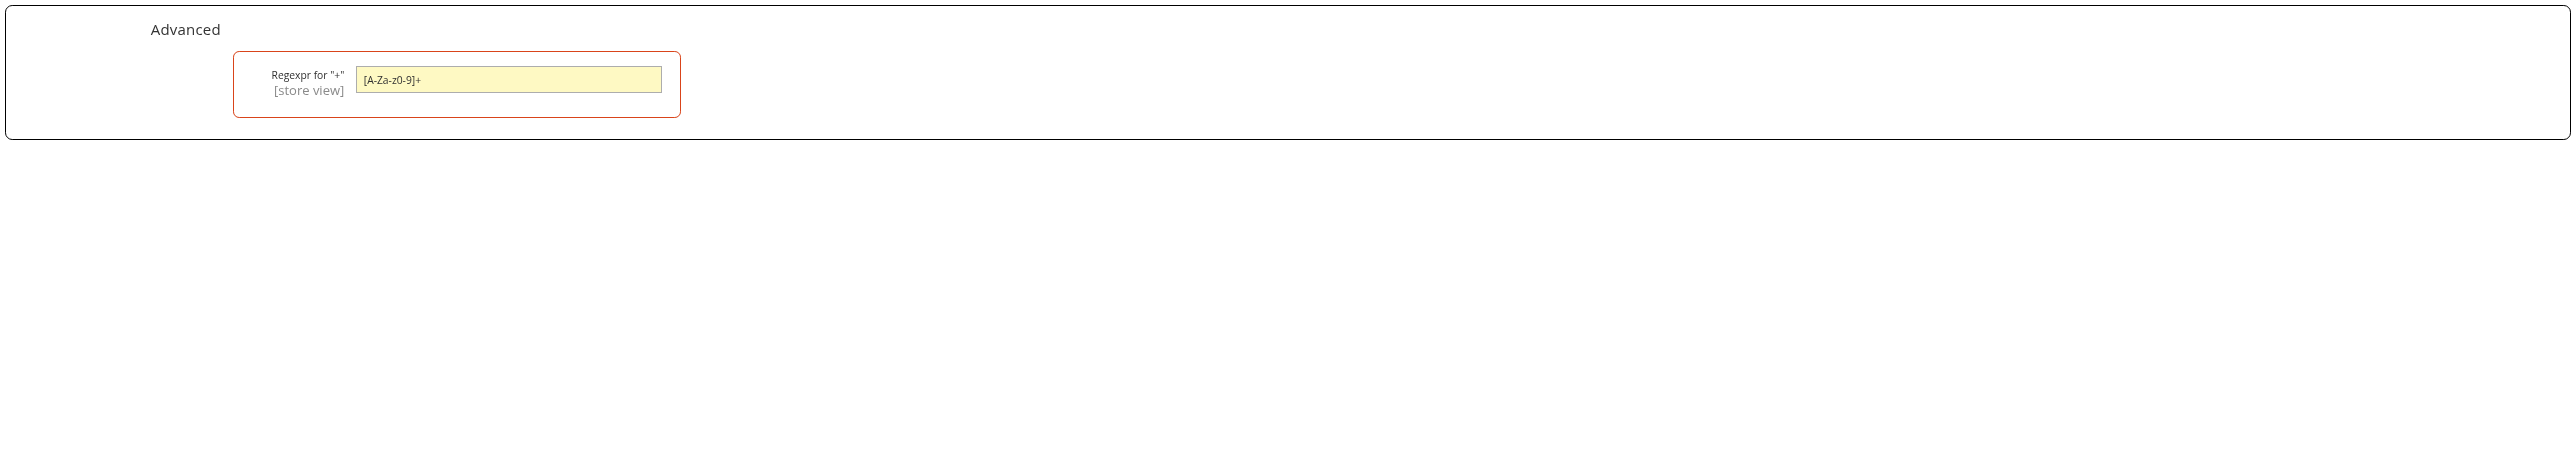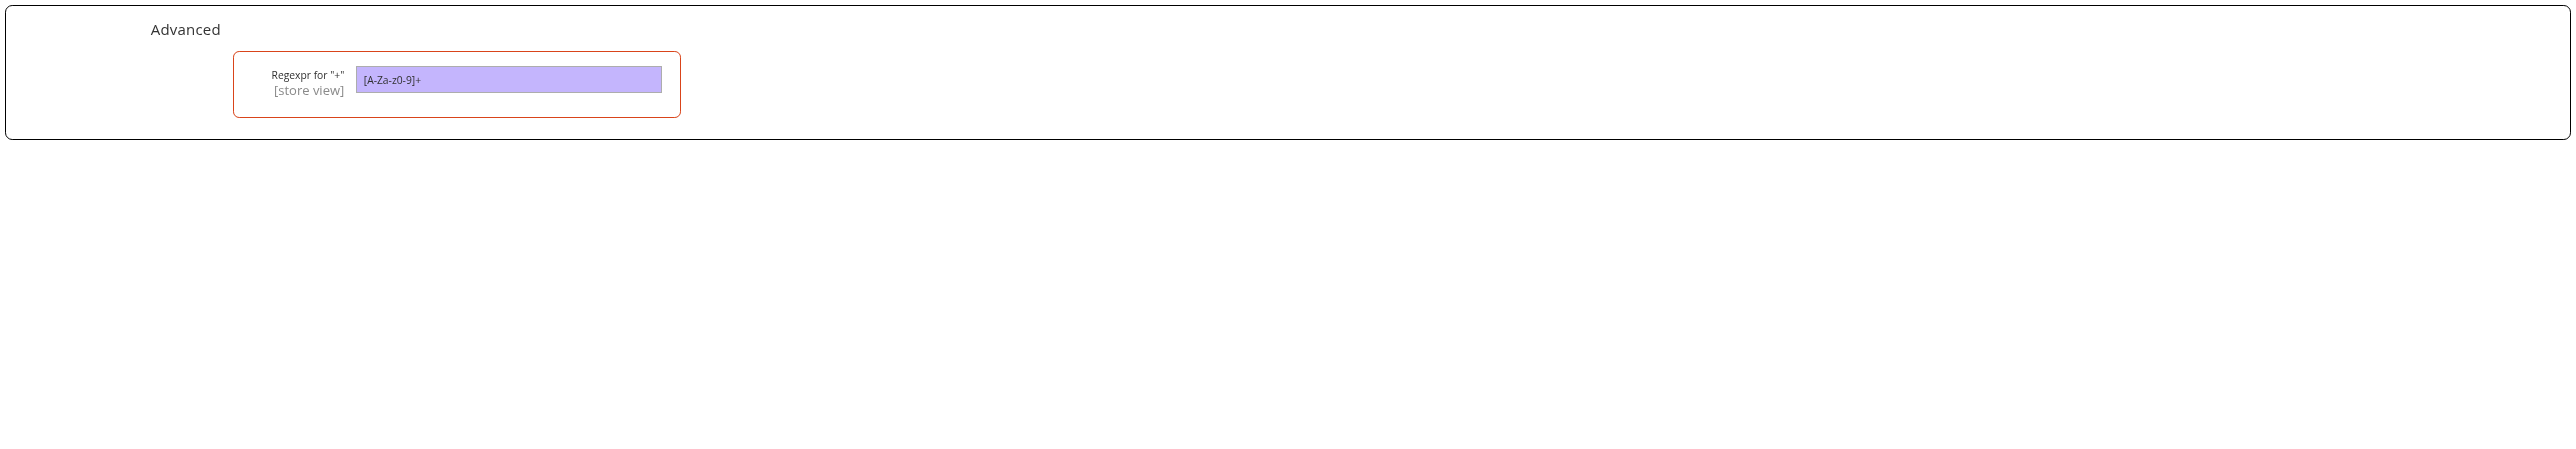--- a/index.html
+++ b/index.html
@@ -51,21 +51,21 @@
       line-height: 1.25;
     }
     .text-input {
       flex: 1;
       height: 27px;
       border: 0.5px solid #adadad;
       padding: 4.1px 7.2px;
       font-size: 10.3px;
       color: #303030;
       font-family: inherit;
-      background: #c4b5fd;
+      background: #fef9c3;
     }
   </style>
 </head>
 <body>
 
 <div class="outer-panel">
   <div class="section-title">Advanced</div>
   <div class="highlight-box">
     <div class="field-label-wrap">
       <span class="field-label">Regexpr for "+"</span>

